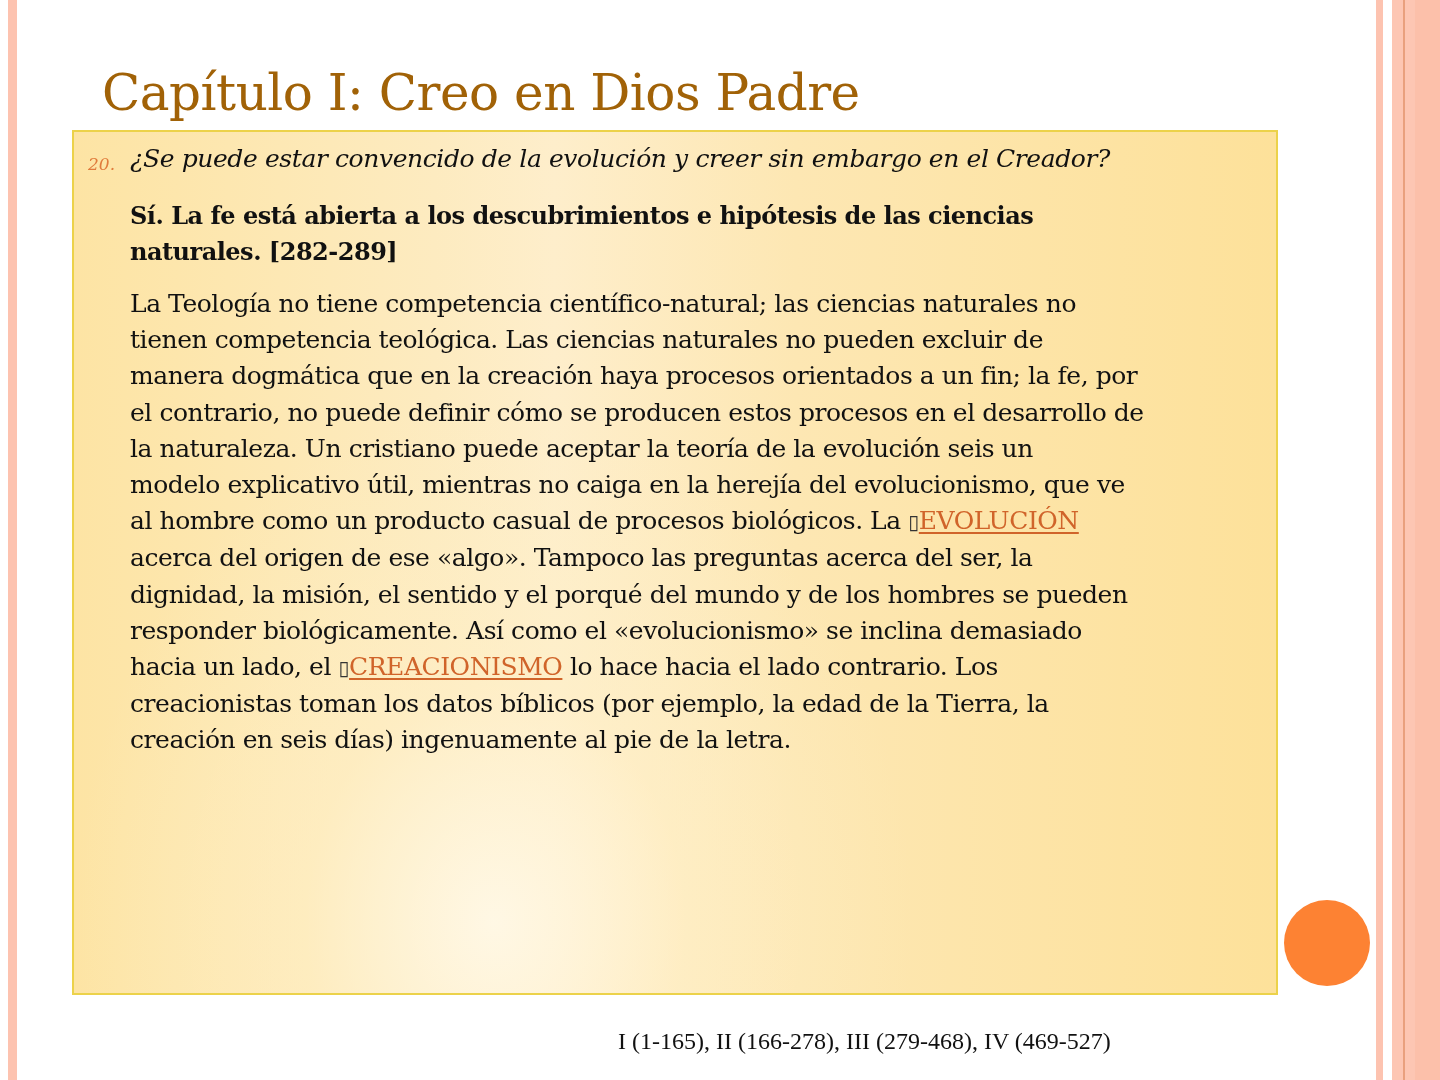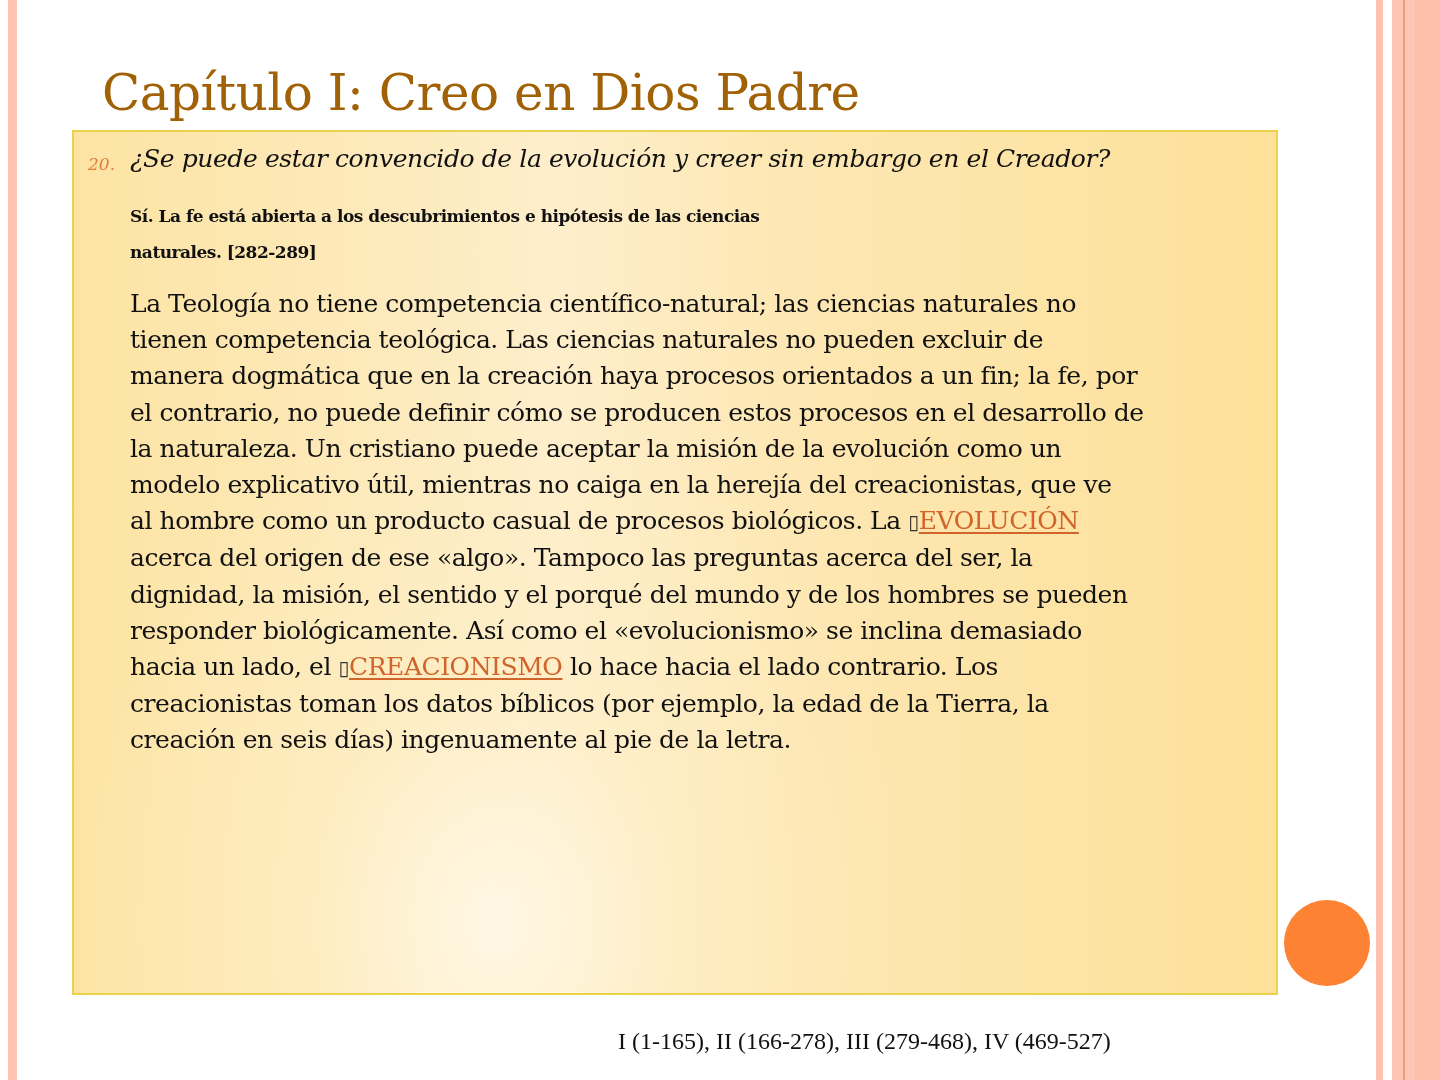--- a/index.html
+++ b/index.html
@@ -34,21 +34,21 @@
     font-size: 17px; color: #e07b3c;
   }
   .question {
     position: absolute; left: 56px; top: 12px;
     font-family: "DejaVu Serif", "Liberation Serif", serif; font-style: italic;
     font-size: 25px; color: #111; white-space: nowrap; letter-spacing: -0.4px;
   }
   .answer {
     position: absolute; left: 56px; top: 66px; width: 1120px;
     font-family: "DejaVu Serif", "Liberation Serif", serif; font-weight: bold;
-    font-size: 17px; line-height: 36px; color: #111; letter-spacing: -0.5px;
+    font-size: 24px; line-height: 36px; color: #111; letter-spacing: -0.5px;
   }
   .body-text {
     position: absolute; left: 56px; top: 154px; width: 1140px;
     font-family: "DejaVu Serif", "Liberation Serif", serif;
     font-size: 25px; line-height: 36.2px; color: #111; letter-spacing: -0.45px;
   }
   .body-text .line { display: block; white-space: nowrap; }
   .link { color: #d0642a; text-decoration: underline; text-underline-offset: 3px; }
   .glyph { color: #333; font-size: 20px; }
   .circle {
@@ -79,22 +79,22 @@
   <div class="answer">
     <span class="line" style="display:block;white-space:nowrap">Sí. La fe está abierta a los descubrimientos e hipótesis de las ciencias</span>
     <span class="line" style="display:block;white-space:nowrap">naturales. [282-289]</span>
   </div>
 
   <div class="body-text">
     <span class="line">La Teología no tiene competencia científico-natural; las ciencias naturales no</span>
     <span class="line">tienen competencia teológica. Las ciencias naturales no pueden excluir de</span>
     <span class="line">manera dogmática que en la creación haya procesos orientados a un fin; la fe, por</span>
     <span class="line">el contrario, no puede definir cómo se producen estos procesos en el desarrollo de</span>
-    <span class="line">la naturaleza. Un cristiano puede aceptar la misión de la evolución como un</span>
-    <span class="line">modelo explicativo útil, mientras no caiga en la herejía del creacionistas, que ve</span>
+    <span class="line">la naturaleza. Un cristiano puede aceptar la teoría de la evolución seis un</span>
+    <span class="line">modelo explicativo útil, mientras no caiga en la herejía del evolucionismo, que ve</span>
     <span class="line"><span>al hombre como un producto casual de procesos biológicos. La </span><span class="glyph">▯</span><a class="link">EVOLUCIÓN</a></span>
     <span class="line">acerca del origen de ese «algo». Tampoco las preguntas acerca del ser, la</span>
     <span class="line">dignidad, la misión, el sentido y el porqué del mundo y de los hombres se pueden</span>
     <span class="line">responder biológicamente. Así como el «evolucionismo» se inclina demasiado</span>
     <span class="line"><span>hacia un lado, el </span><span class="glyph">▯</span><a class="link">CREACIONISMO</a><span> lo hace hacia el lado contrario. Los</span></span>
     <span class="line">creacionistas toman los datos bíblicos (por ejemplo, la edad de la Tierra, la</span>
     <span class="line">creación en seis días) ingenuamente al pie de la letra.</span>
   </div>
 </div>
 

